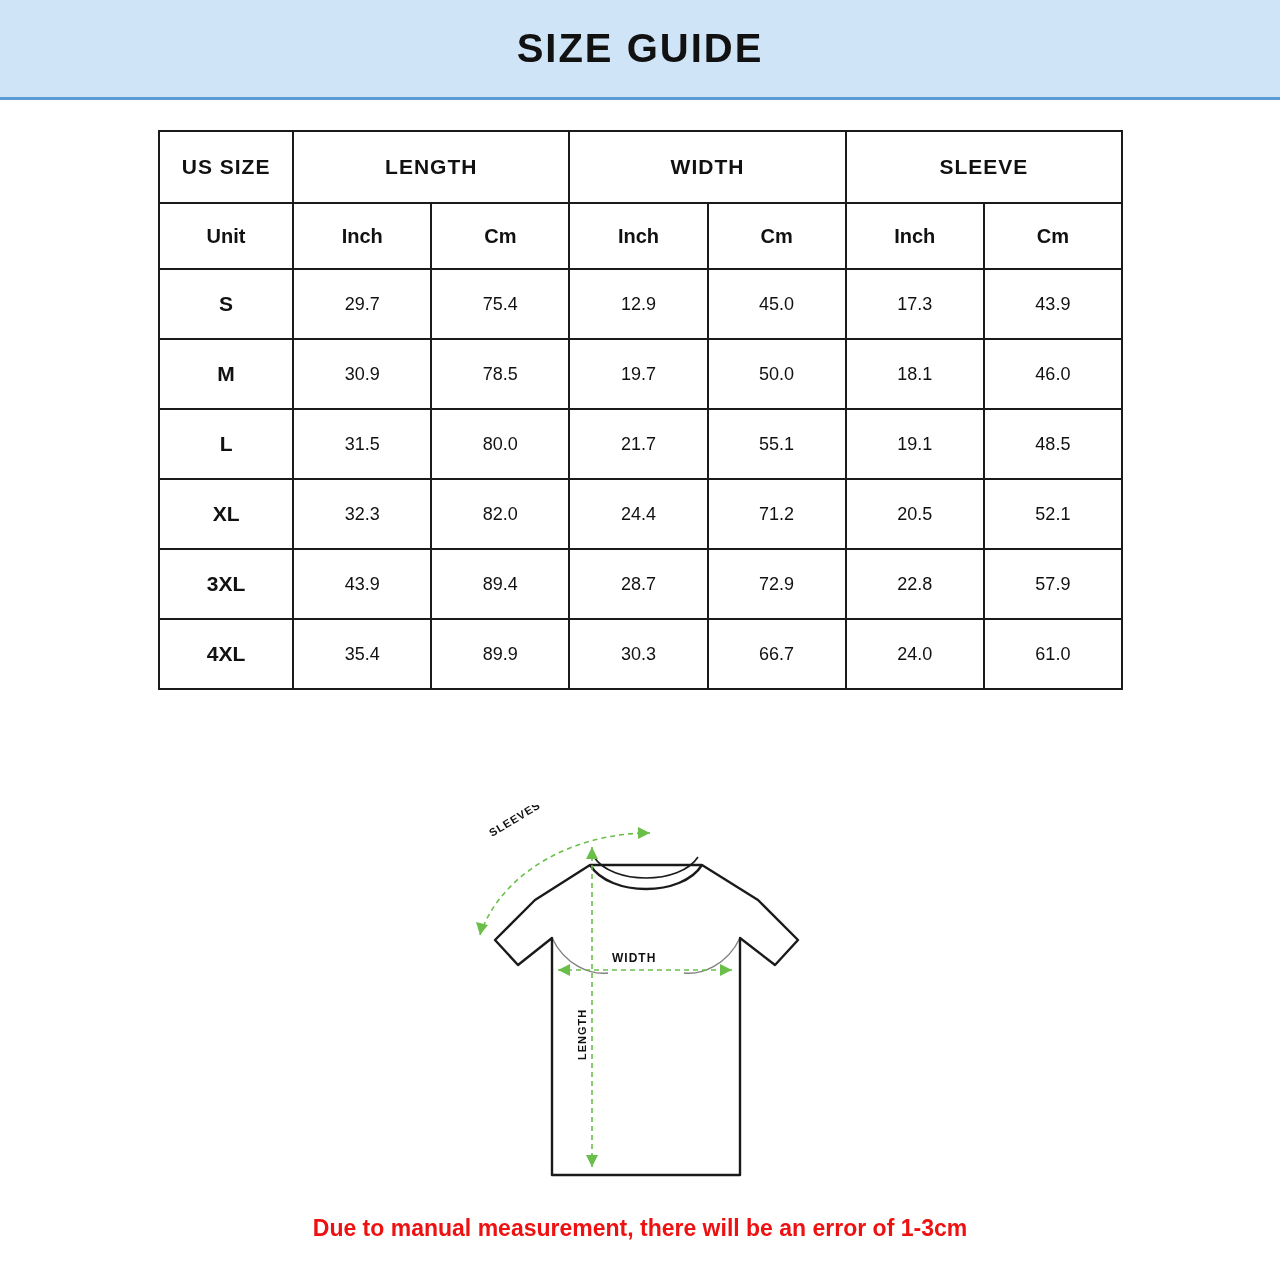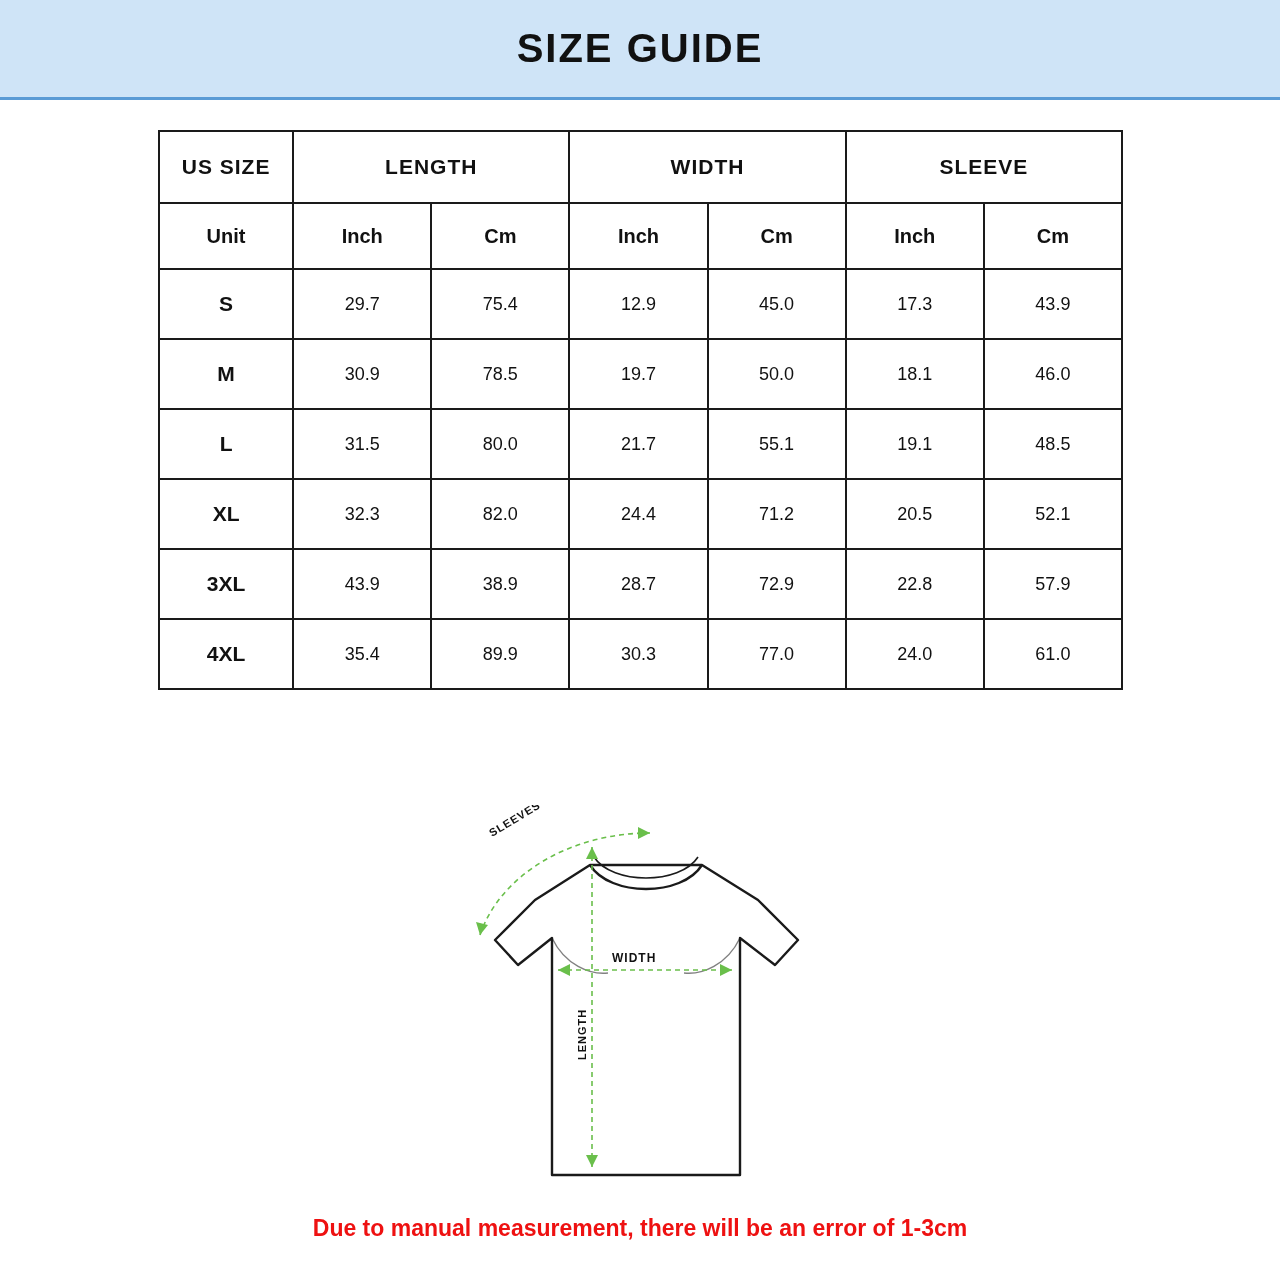--- a/index.html
+++ b/index.html
@@ -196,33 +196,33 @@
           <td>24.4</td>
           <td>71.2</td>
           <td>20.5</td>
           <td>52.1</td>
         </tr>
 
 
         <tr class="data-row">
           <td class="sizecell">3XL</td>
           <td>43.9</td>
-          <td>38.9</td>
+          <td>89.4</td>
           <td>28.7</td>
           <td>72.9</td>
           <td>22.8</td>
           <td>57.9</td>
         </tr>
 
         <tr class="data-row">
           <td class="sizecell">4XL</td>
           <td>35.4</td>
           <td>89.9</td>
           <td>30.3</td>
-          <td>77.0</td>
+          <td>66.7</td>
           <td>24.0</td>
           <td>61.0</td>
         </tr>
 
       </tbody>
     </table>
   </div>
 
   <div class="diagram">
     <svg width="420" height="390" viewBox="0 0 420 390" xmlns="http://www.w3.org/2000/svg">

